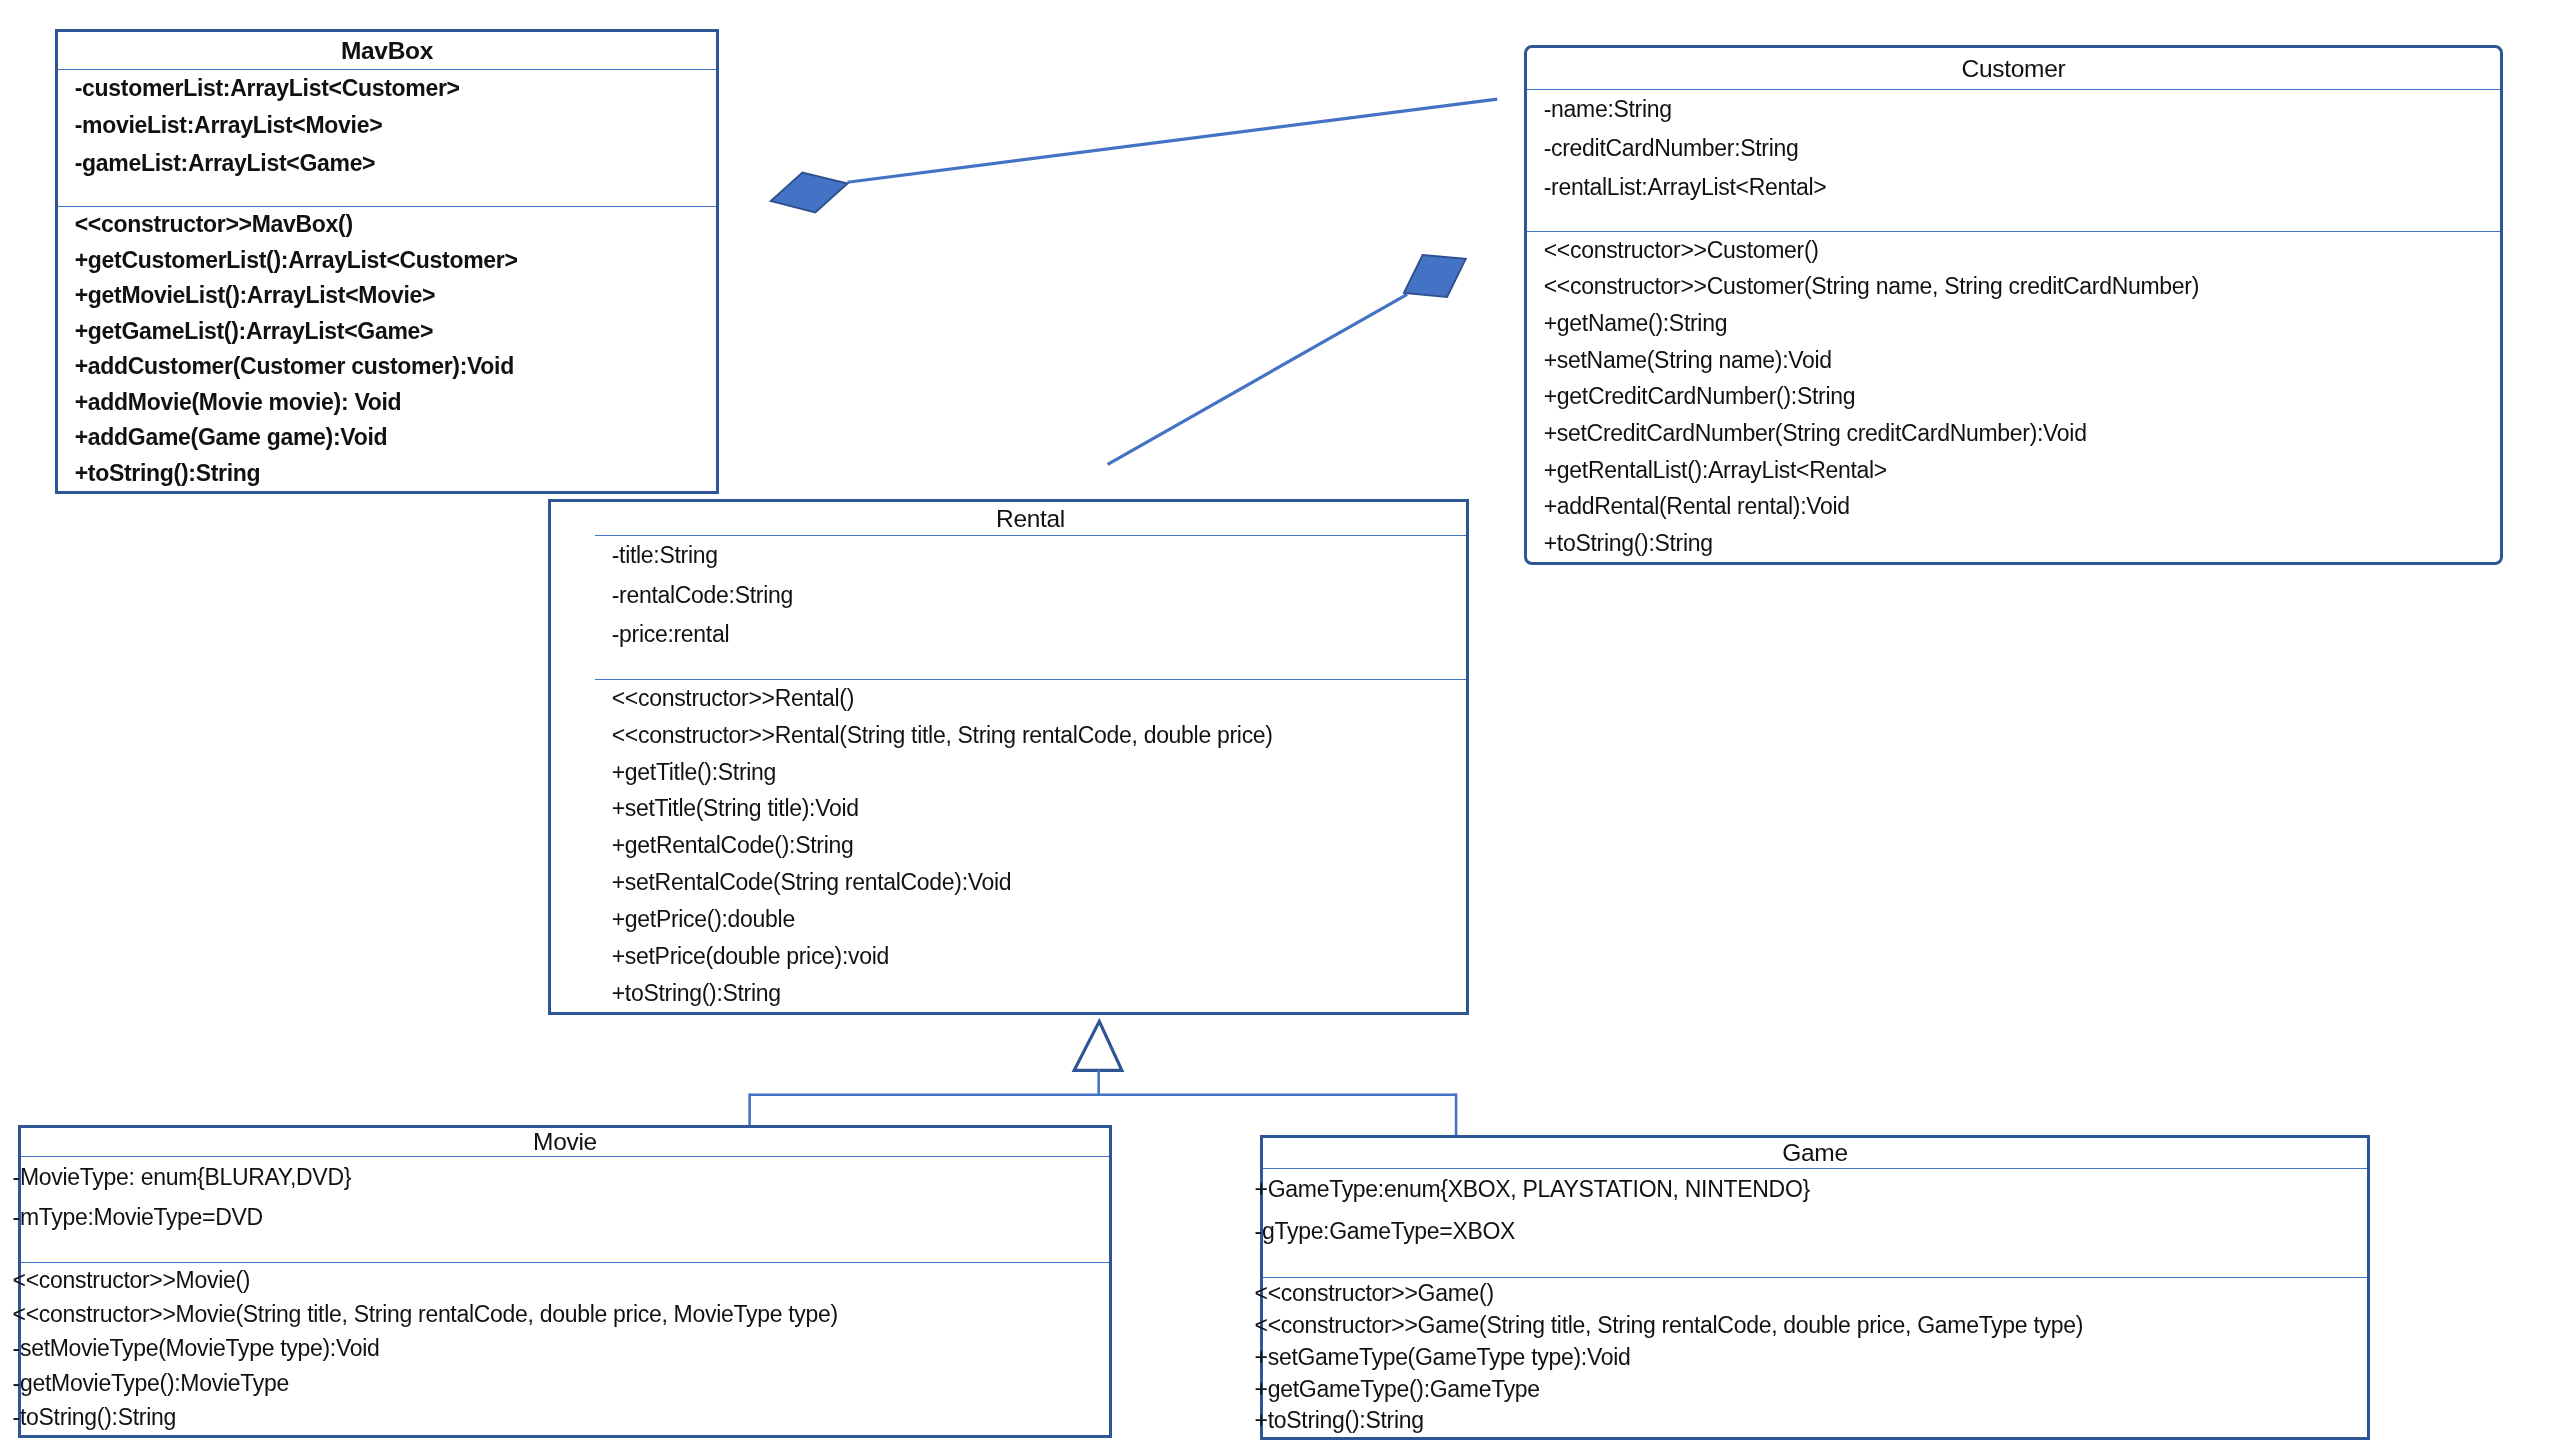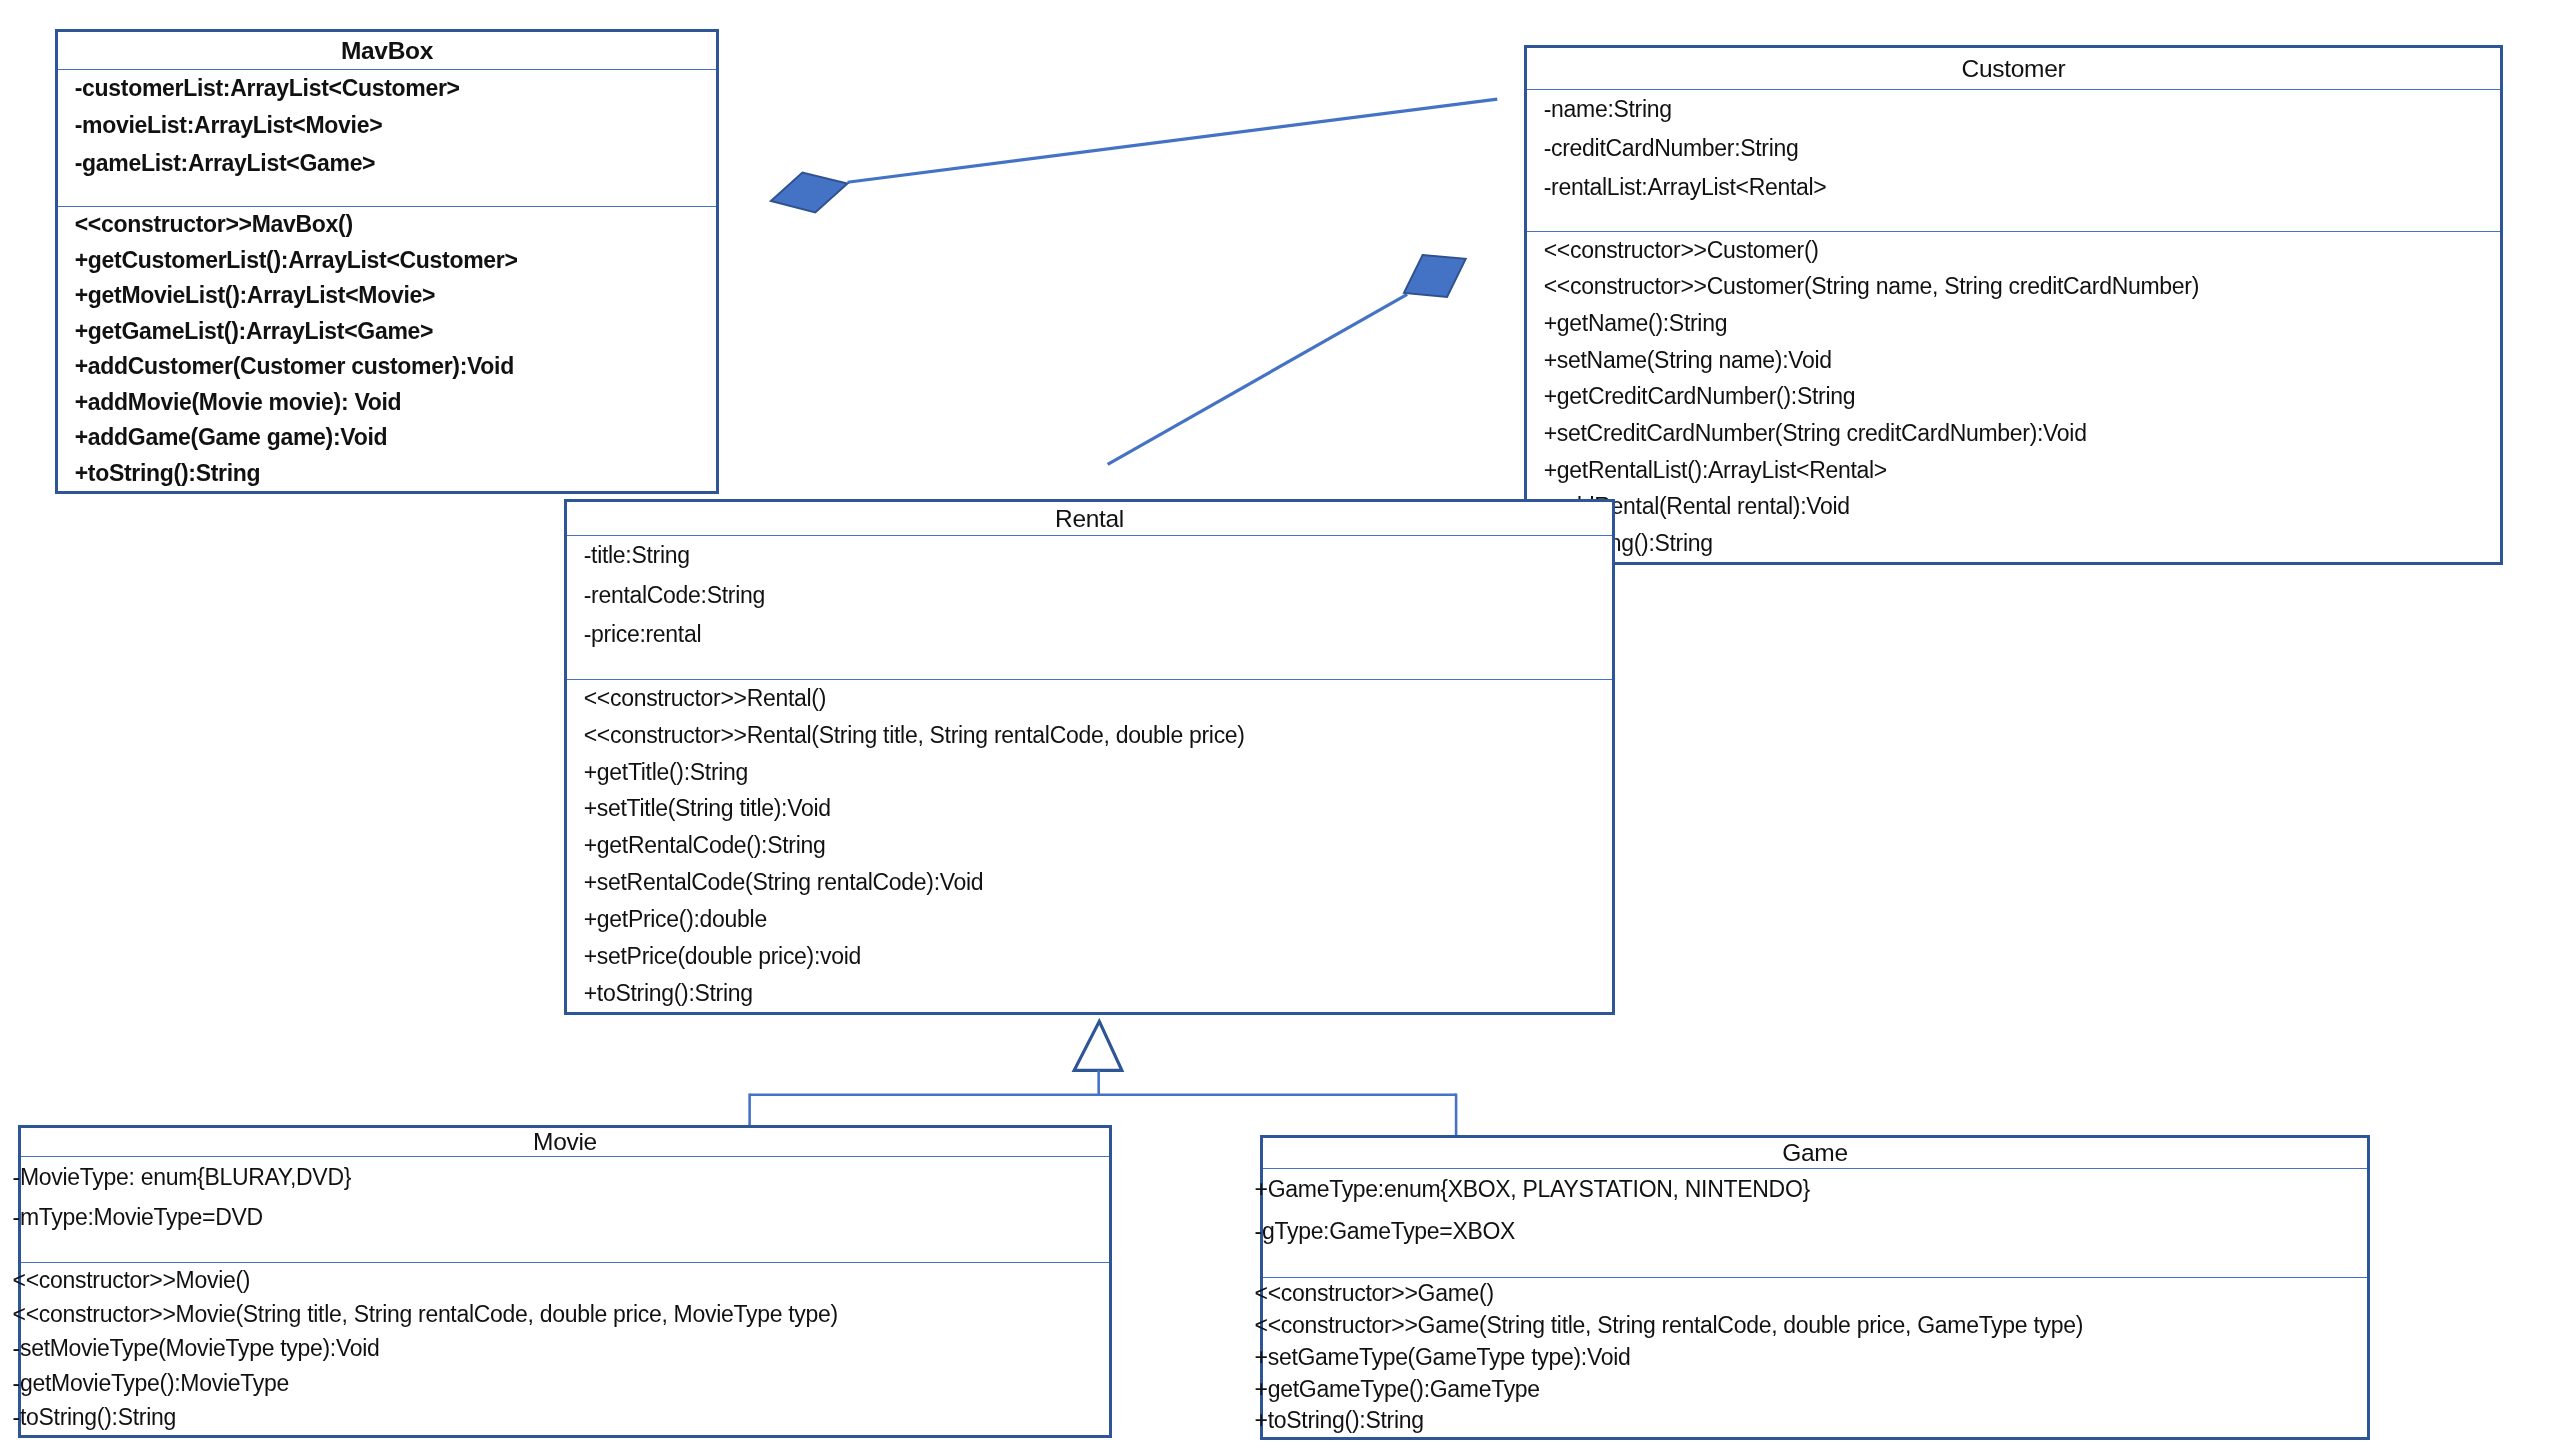--- a/index.html
+++ b/index.html
@@ -45,25 +45,25 @@
     line-height:1.1;
   }
   
   .flush .section{padding-left:0;}
   .flush .row{margin-left:-8.4px;}
 
   .mavbox  {left:55px;   top:29px;   width:664px; height:465px;font-weight:bold;}
   .mavbox .title{height:37px;}
   .mavbox .attrs{height:113px;}
 
-  .customer{left:1524px; top:45px;   width:979px; height:520px;}
+  .customer{left:1524px; top:45px;   width:979px; height:520px;border-radius:8px;}
   .customer .title{height:41px;}
   .customer .attrs{height:118px;}
 
-  .rental  {left:564px;  top:499px;  width:1051px; height:516px;}
+  .rental  {left:548px;  top:499px;  width:921px; height:516px;padding-left:44px;}
   .rental .title{height:33px;}
   .rental .attrs{height:120px;}
 
   .movie   {left:18px;   top:1125px; width:1094px; height:313px;}
   .movie .title{height:28px;}
   .movie .attrs{height:82px;}
 
   .game    {left:1260px; top:1135px; width:1110px; height:305px;}
   .game .title{height:30px;}
   .game .attrs{height:85px;}

